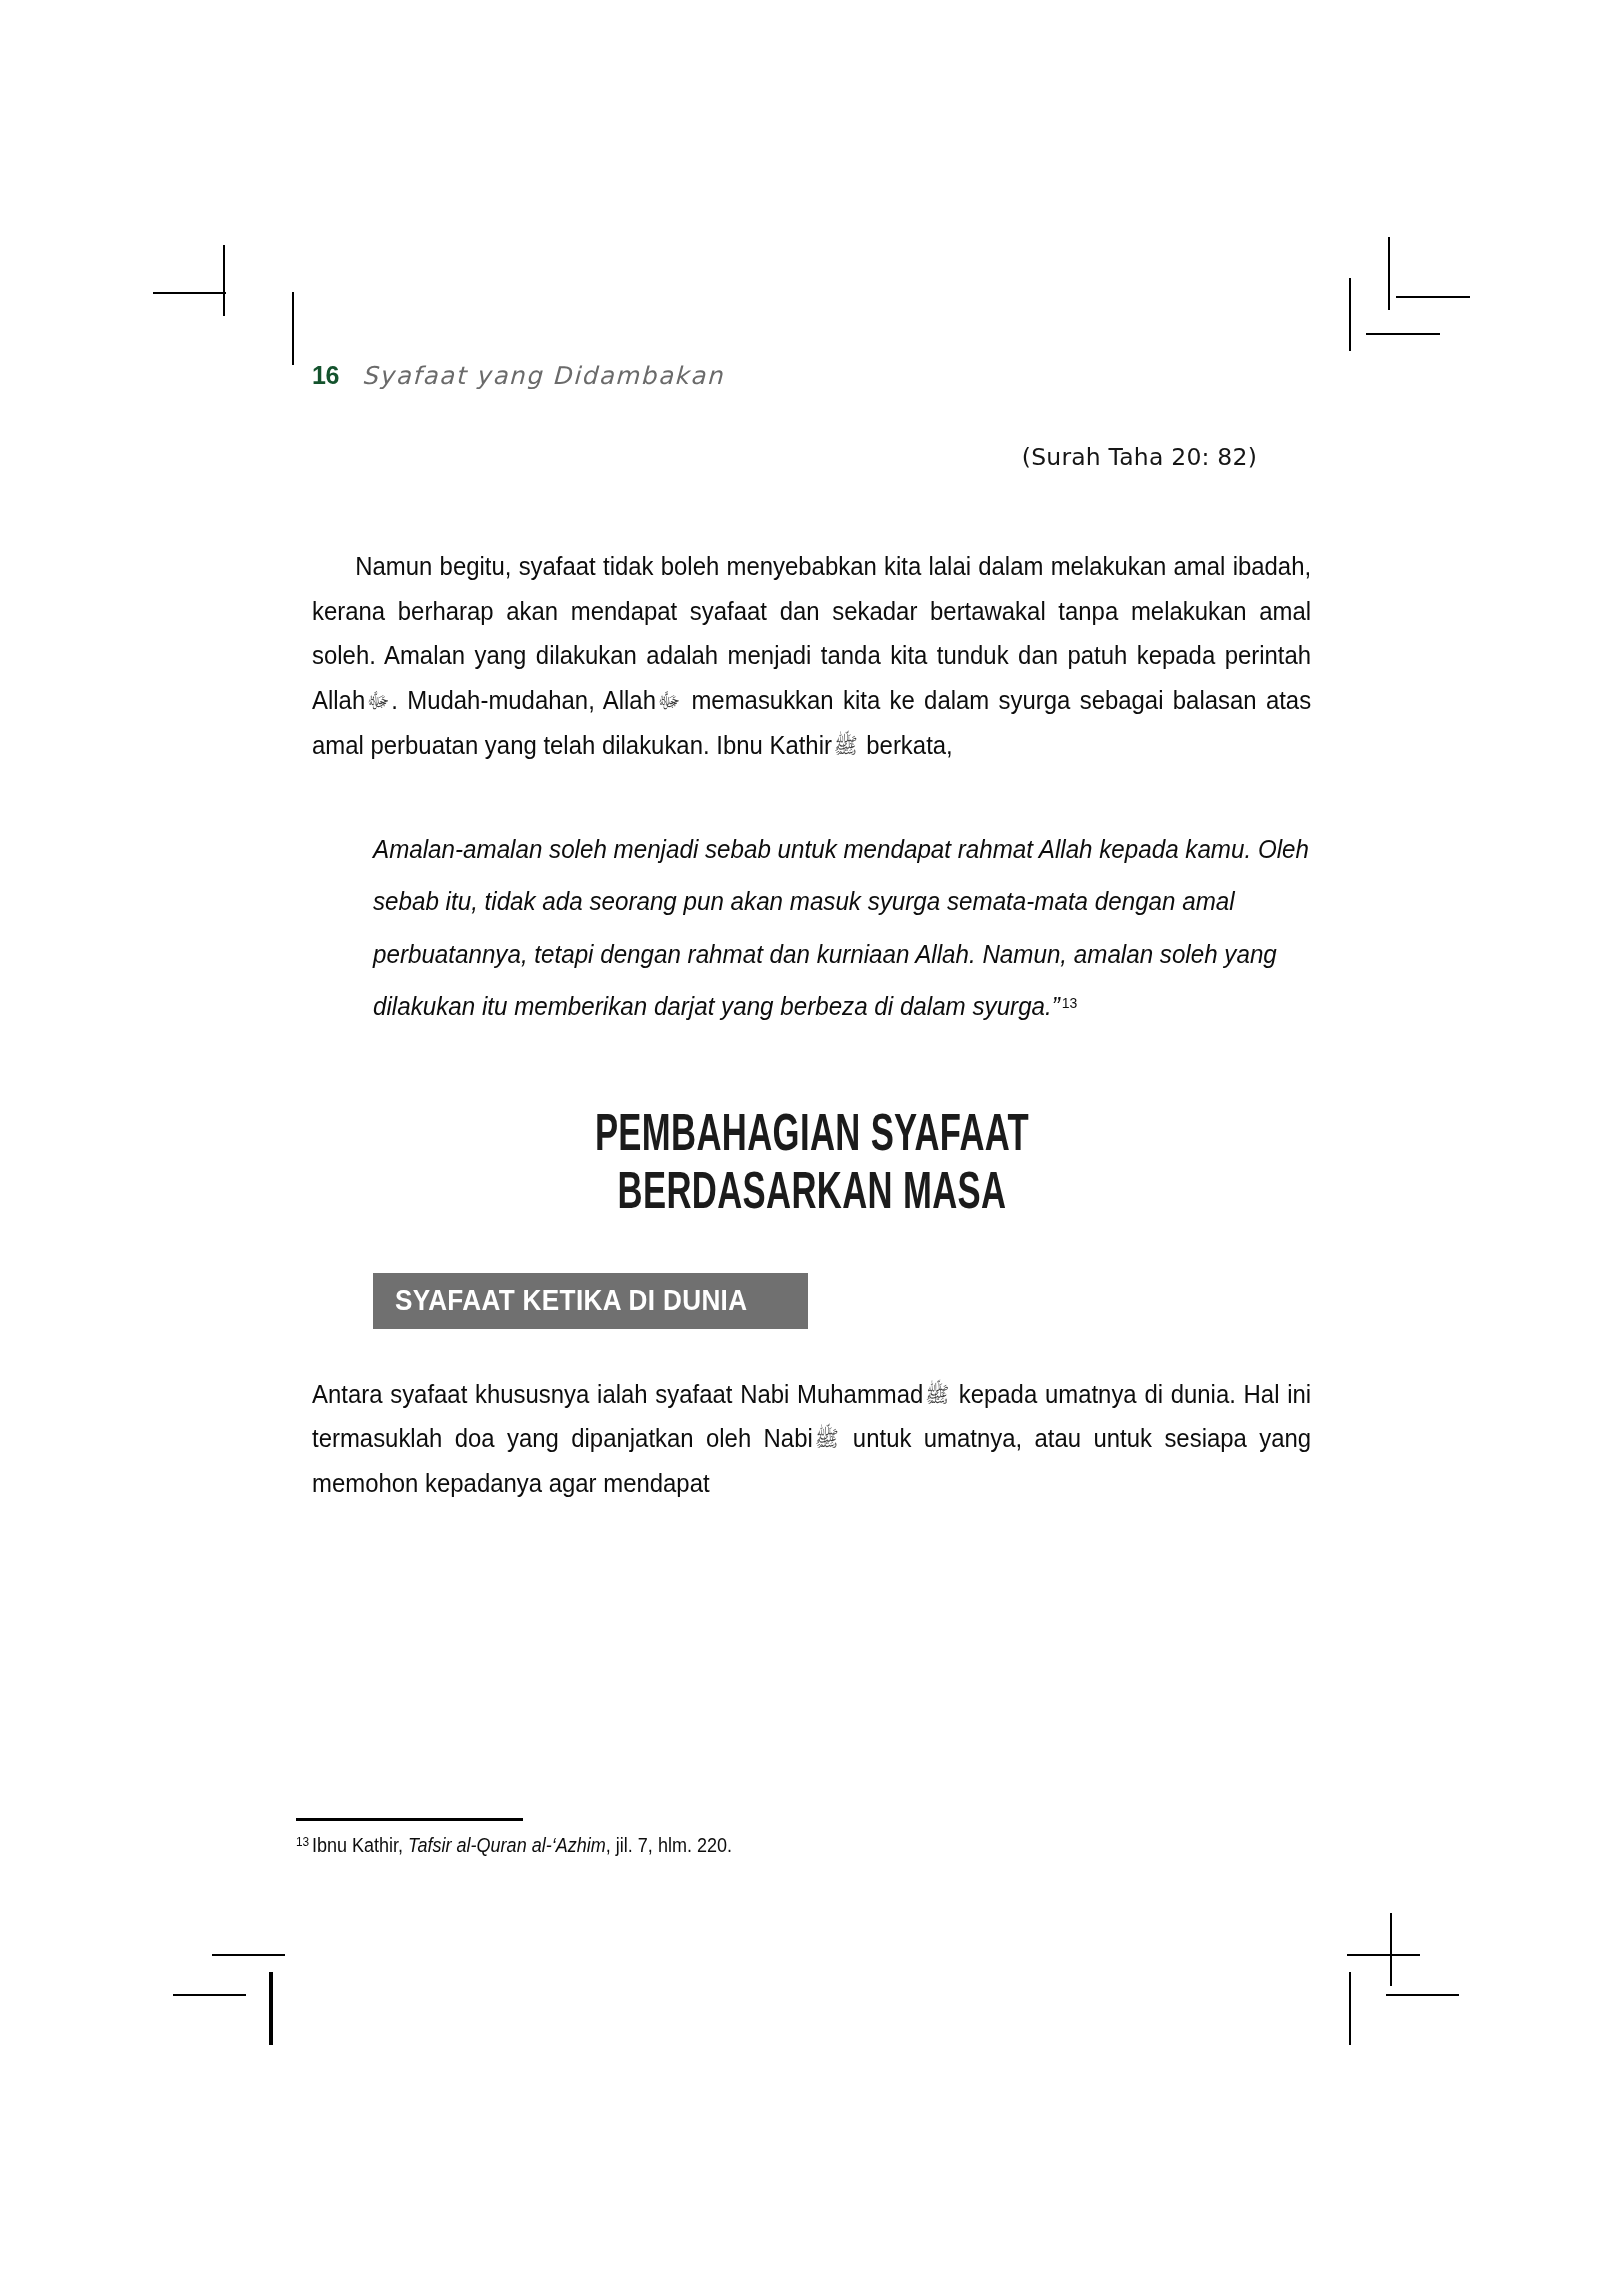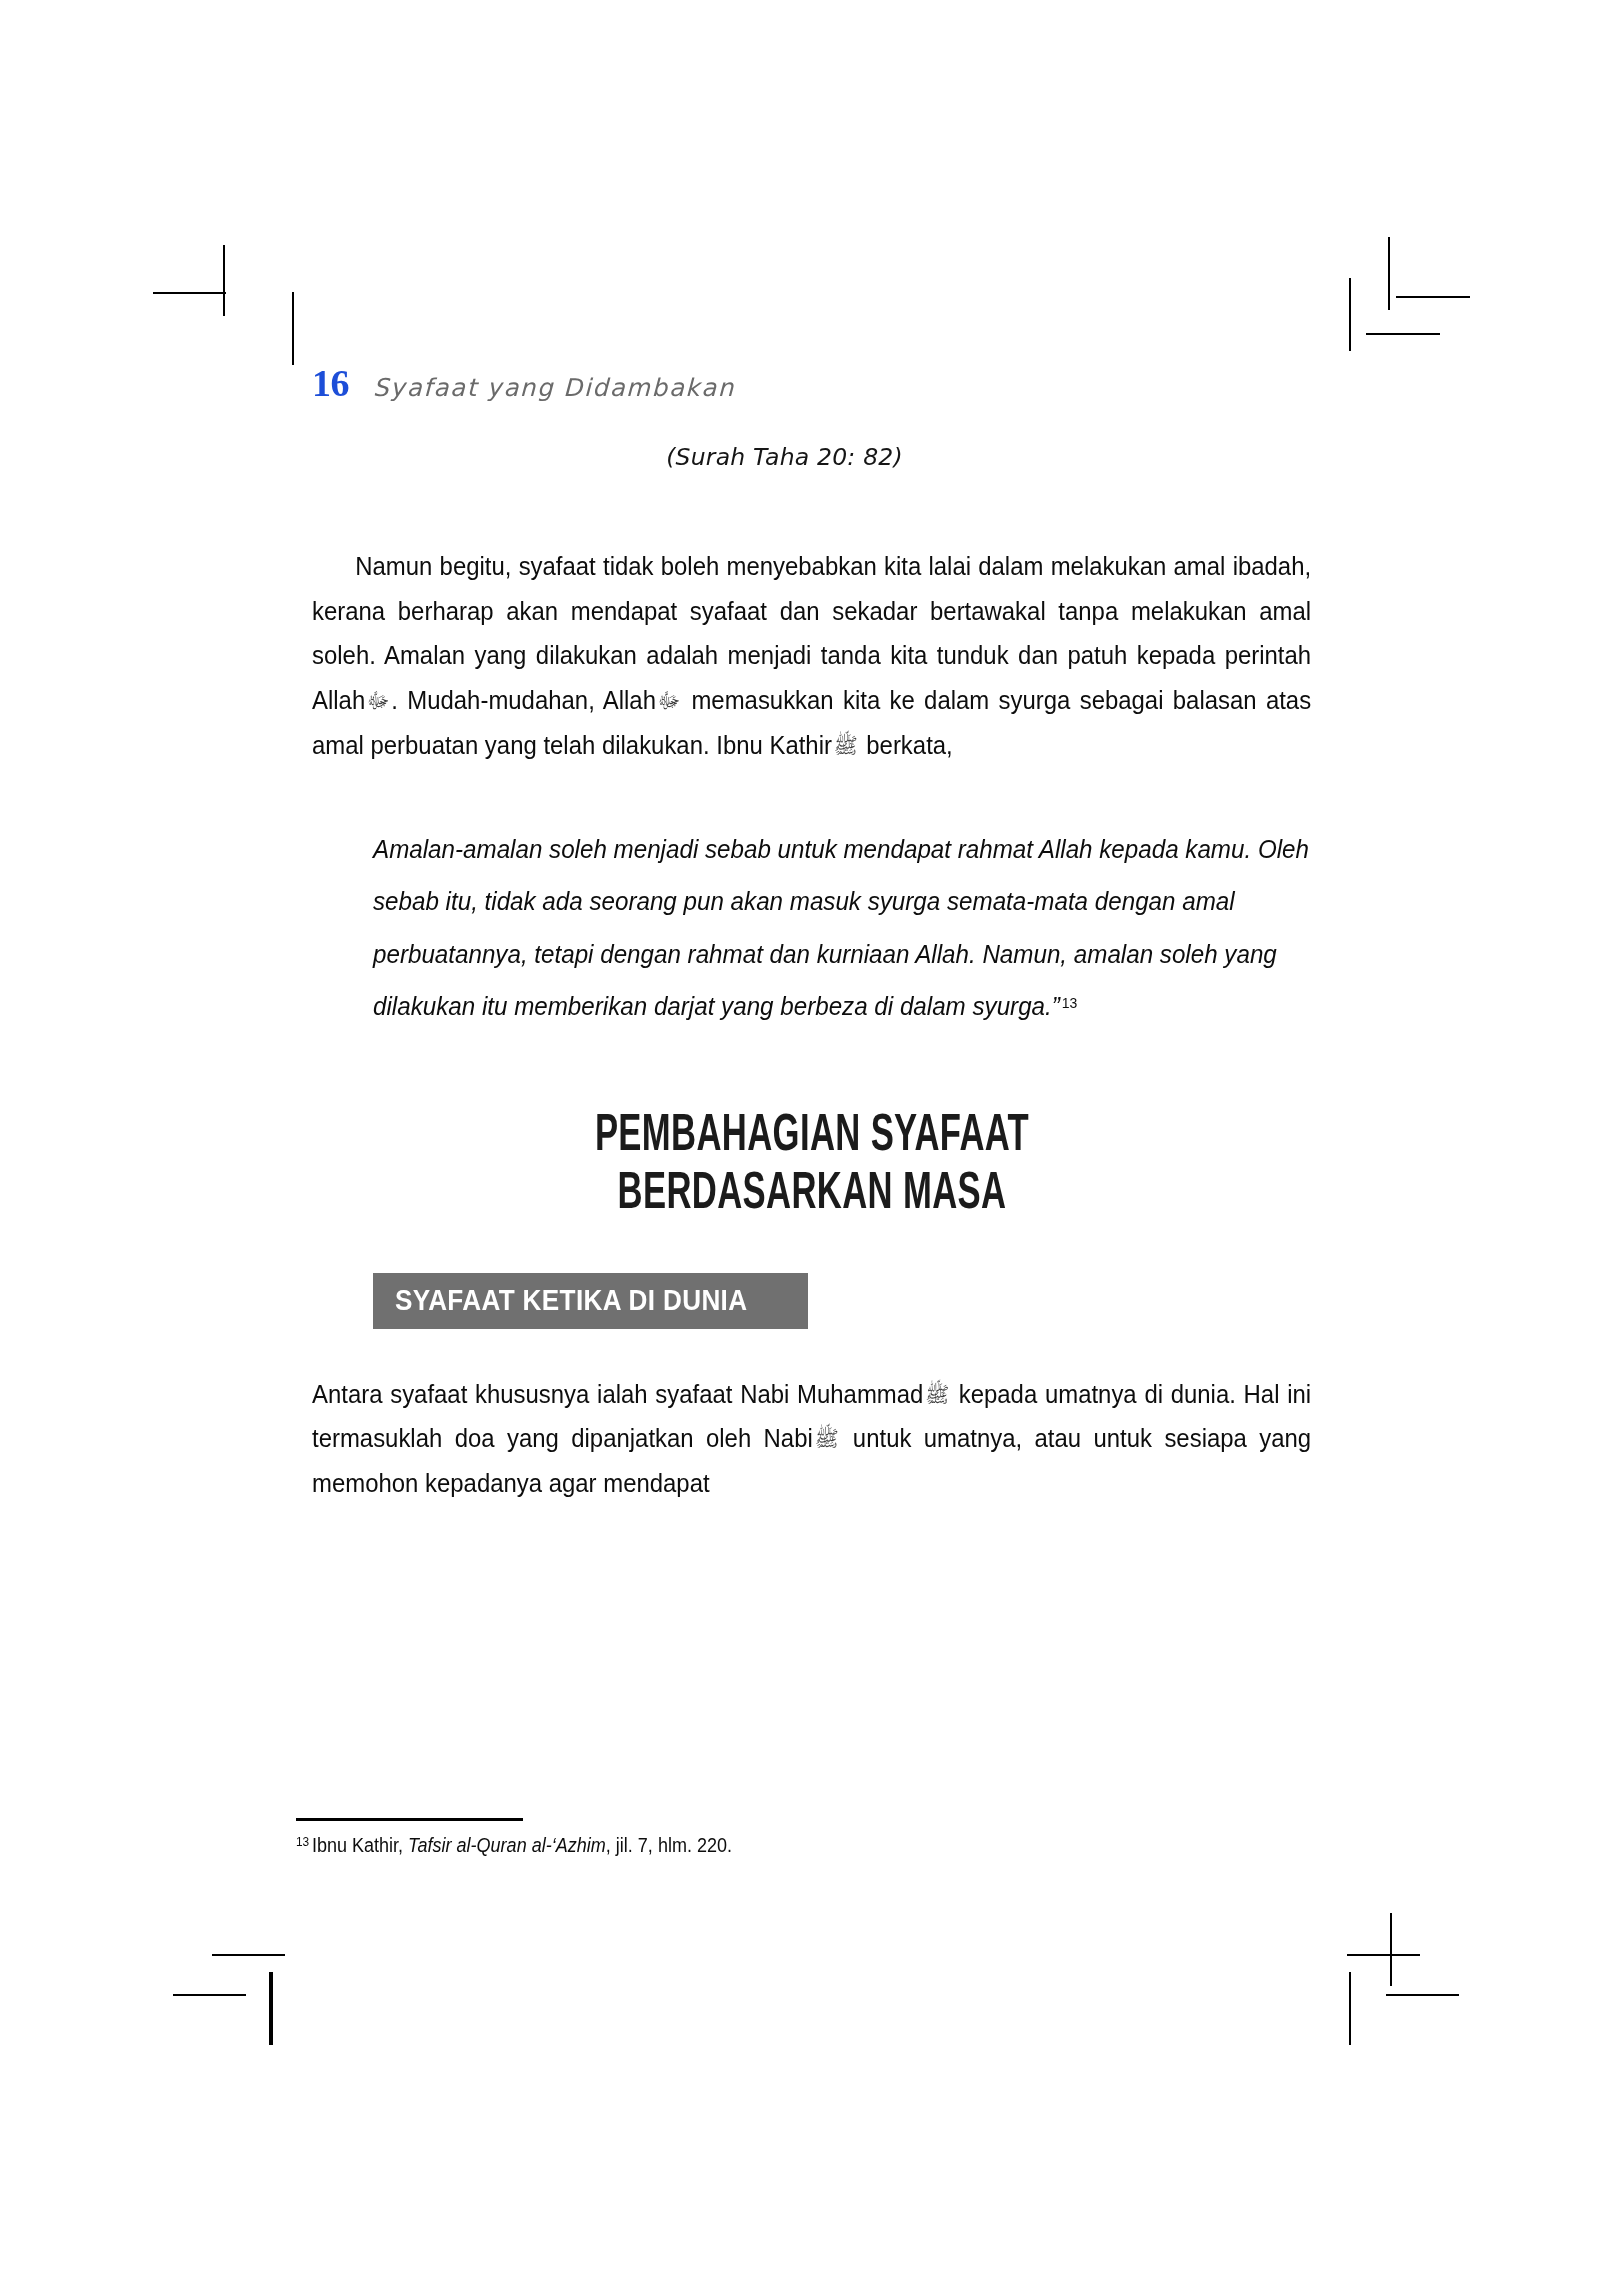--- a/index.html
+++ b/index.html
@@ -34,24 +34,24 @@
   }
 
   
   .running-head {
     display: flex;
     align-items: baseline;
     gap: 25.5px;
     height: 45px;
   }
   .folio {
-    font-family: Liberation Serif, serif;
+    font-family: Liberation Sans, sans-serif;
     font-weight: 700;
-    font-size: 38px;
-    color: #1d4ed8;
+    font-size: 25px;
+    color: #14532d;
     letter-spacing: -0.5px;
   }
   .book-title {
     font-family: "DejaVu Sans", sans-serif;
     font-style: italic;
     font-size: 24.5px;
     color: #6a6a6a;
     letter-spacing: 1.6px;
     transform: skewX(-4deg);
   }
@@ -75,24 +75,23 @@
     width: 686px;
     font-family: "DejaVu Sans", sans-serif;
     font-style: italic;
     font-size: 23px;
     line-height: 1.58;
     color: #161616;
     letter-spacing: -0.1px;
   }
   .verse-source {
     margin-top: 37px;
-    text-align: center;
+    text-align: right;
     padding-right: 55px;
     font-family: "DejaVu Sans", sans-serif;
-    font-style: italic;
     font-size: 23.5px;
     color: #161616;
     letter-spacing: 0.2px;
   }
 
   
   .body-par {
     margin-top: 73px;
     font-family: "Liberation Sans Narrow", "Liberation Sans", sans-serif;
     font-size: 26px;

